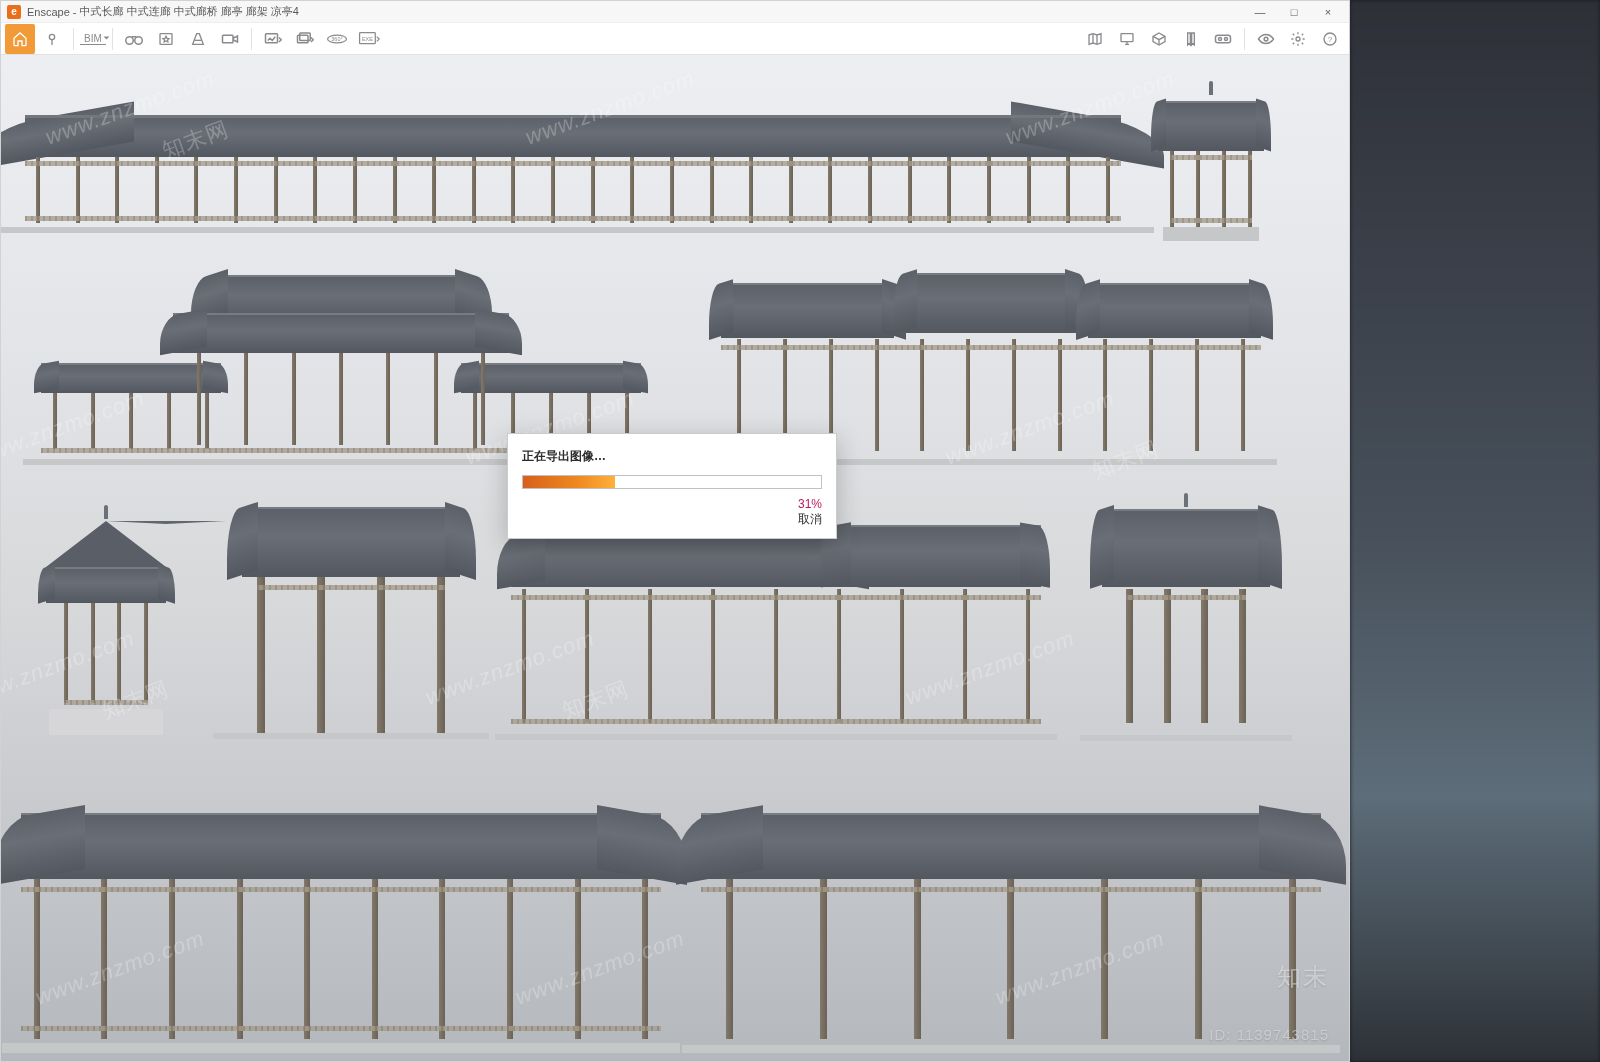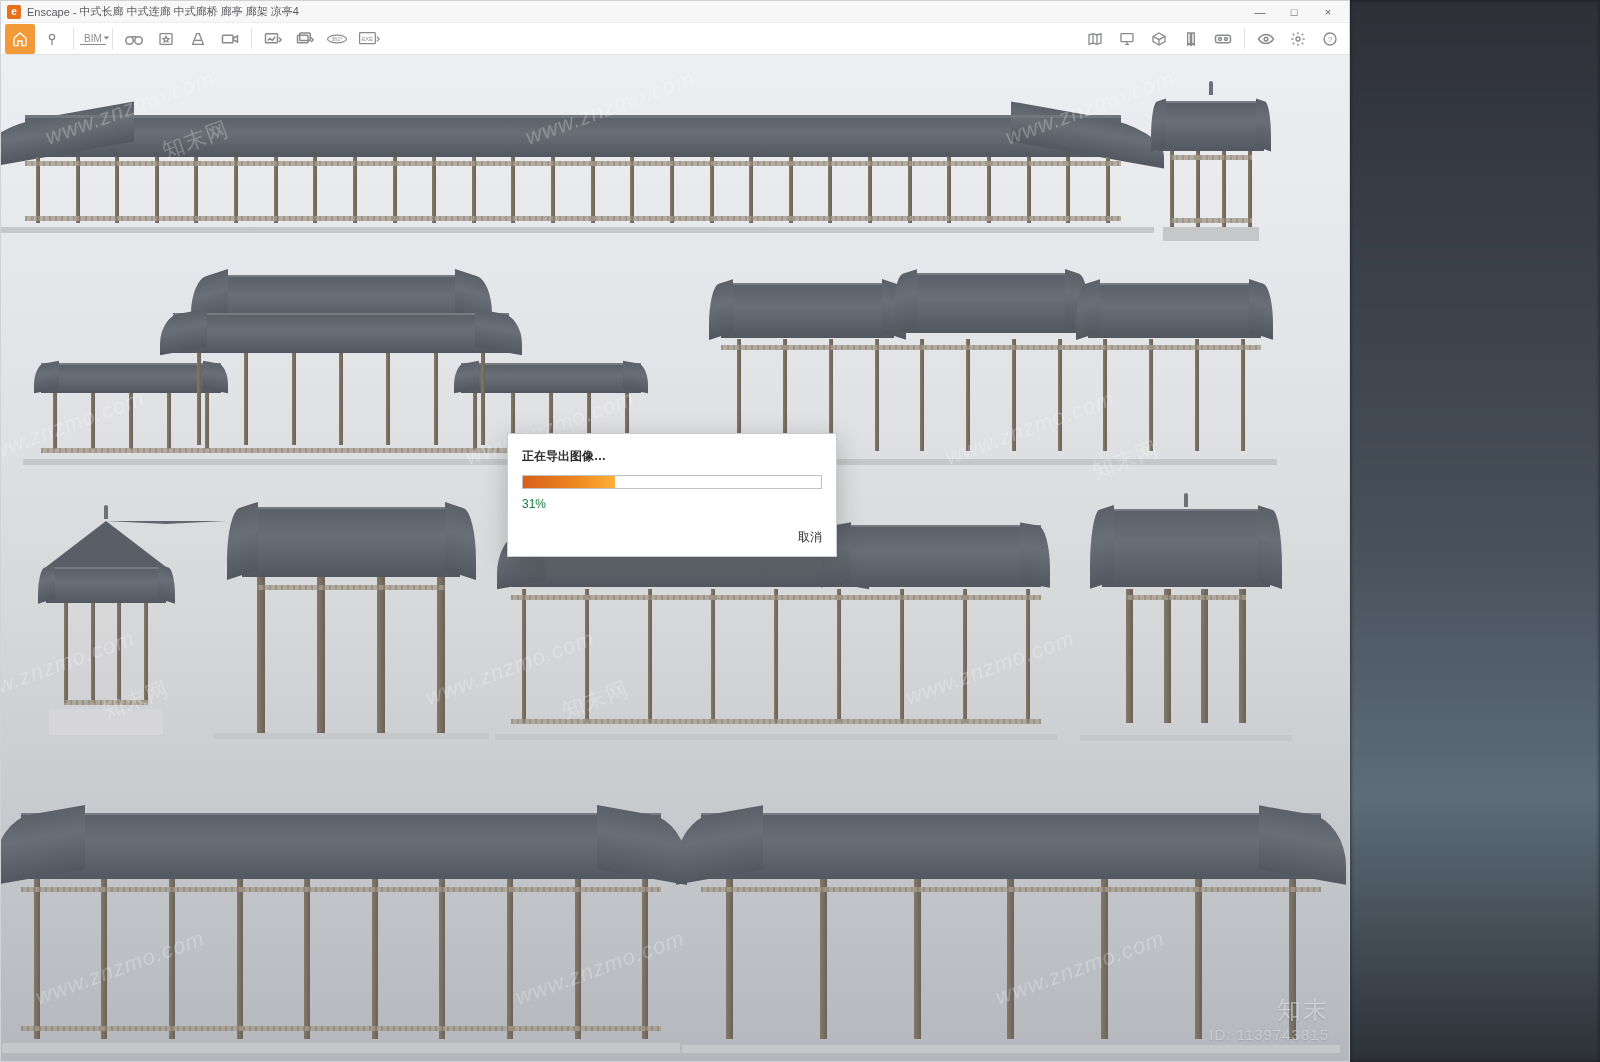--- a/index.html
+++ b/index.html
@@ -171,21 +171,21 @@
   }
   .wm.cn { font-style: normal; transform: rotate(-20deg); }
   .corner-wm {
     position:absolute; right: 20px; bottom: 18px;
     color: rgba(230,230,232,0.6);
     text-align: right;
     font-size: 24px;
     letter-spacing: 2px;
     text-shadow: 0 1px 2px rgba(0,0,0,.15);
   }
-  .corner-wm .idline { font-size: 15px; letter-spacing: 1px; color: rgba(230,230,232,0.55); }
+  .corner-wm .idline { font-size: 15px; letter-spacing: 1px; color: rgba(230,230,232,0.55); margin-top: 33px; }
 
   
   .dialog {
     position:absolute;
     left: 506px; top: 378px;
     width: 330px;
     background: #ffffff;
     border: 1px solid #c9cbce;
     box-shadow: 0 6px 24px rgba(0,0,0,0.22);
     padding: 14px 14px 10px 14px;
@@ -203,24 +203,23 @@
     border: 1px solid #bfc2c5;
     background: #fff;
     position:relative;
     margin-bottom: 8px;
   }
   .dialog .progress-fill {
     position:absolute; left:0; top:0; bottom:0;
     background: linear-gradient(to right,#d8601c 0%,#ee8a20 60%,#ffb03a 100%);
   }
   .dialog .pct {
-    text-align: left;
+    text-align: right;
     font-size: 12px;
-    color: #15803d;
-    margin-bottom: 18px;
+    color: #be185d;
   }
   .dialog .dlg-actions {
     text-align: right;
   }
   .dialog .cancel-link {
     font-size: 12px;
     color: #2c2c2e;
     cursor: pointer;
   }
 

